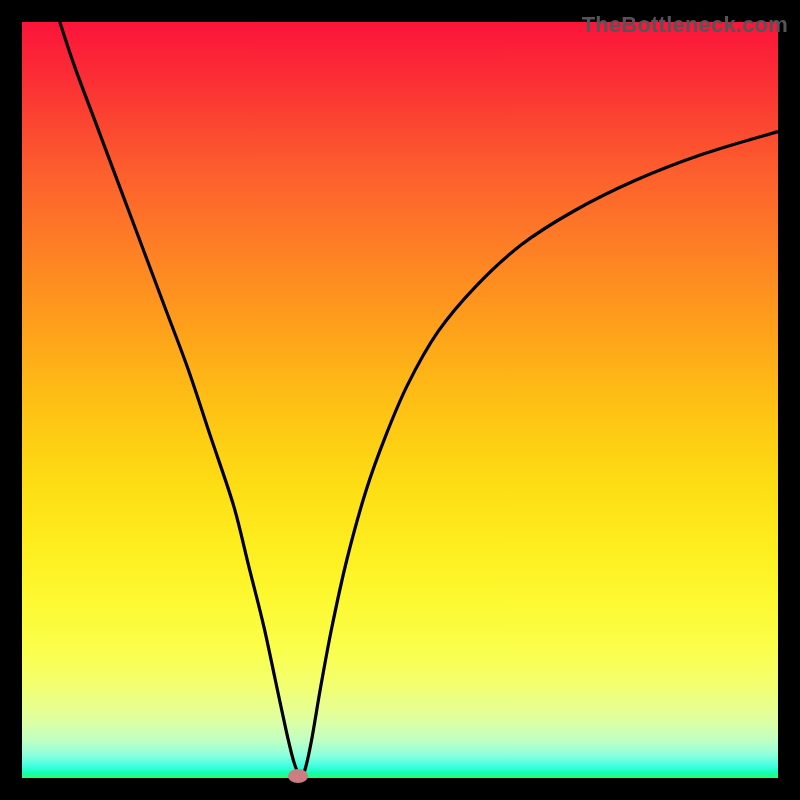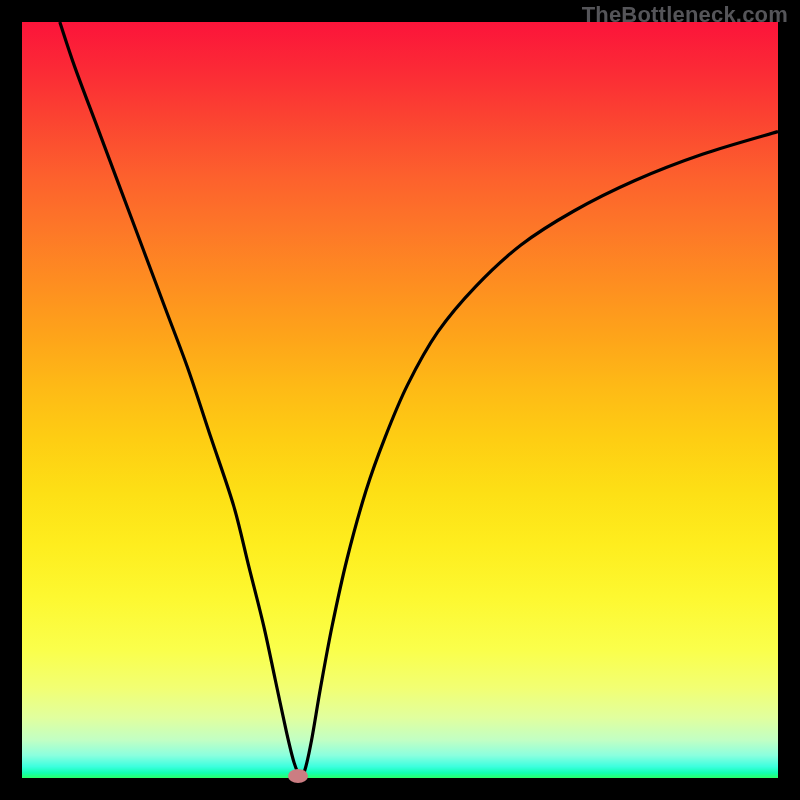--- a/index.html
+++ b/index.html
@@ -11,21 +11,21 @@
     background: #000;
     font-family: Arial, Helvetica, sans-serif;
   }
   .container {
     position: relative;
     width: 800px;
     height: 800px;
   }
   .watermark {
     position: absolute;
-    top: 2px;
+    top: 12px;
     right: 12px;
     font-size: 22px;
     font-weight: 600;
     color: #555559;
     letter-spacing: 0.2px;
     z-index: 10;
   }
   .frame {
     position: absolute;
     left: 22px;

